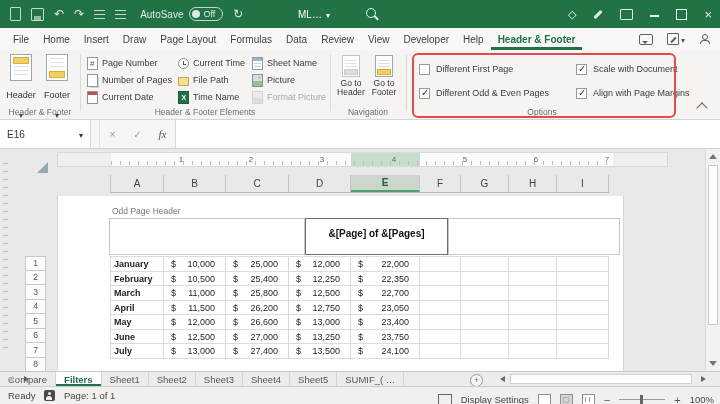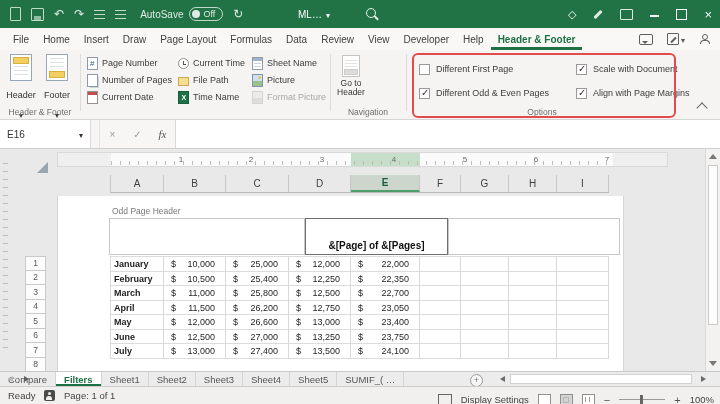--- a/index.html
+++ b/index.html
@@ -119,21 +119,21 @@
   .rnum{position:absolute;top:2px;transform:translateX(-50%);font-size:8px;color:#666}
   .colhdrs{position:absolute;left:110px;top:26px;width:498px;height:17px;border-bottom:1px solid #b9b9b9;
            border-left:1px solid #c6c6c6;box-sizing:content-box;font-size:10px;color:#3f3f3f}
   .ch{position:absolute;top:0;height:17px;display:flex;align-items:center;justify-content:center;
       border-right:1px solid #c6c6c6;box-sizing:border-box}
   .ch.sel{background:#ccd6cc;border-bottom:2px solid #4f9e6e;color:#1c5c38;font-weight:600}
   .page{position:absolute;left:57px;top:47px;width:565px;height:175px;background:#fff;
         border-left:1px solid #d6d6d6;border-right:1px solid #d6d6d6}
   .hdrlabel{position:absolute;left:112px;top:57px;font-size:8.5px;color:#777}
   .hbox{position:absolute;top:69px;height:37px;background:#fff;border:1px solid #c7c7c7;box-sizing:border-box}
-  .hbox.center{border:1px solid #6e6e6e;display:flex;justify-content:center;padding-top:21px;
+  .hbox.center{border:1px solid #6e6e6e;display:flex;justify-content:center;padding-top:9px;
                font-size:10px;font-weight:600;color:#111}
   .rowhdrs{position:absolute;left:25px;top:107px;width:21px;font-size:8.5px;color:#555}
   .rh{height:14.5px;background:#fcfcfc;border:1px solid #c9c9c9;border-top:none;display:flex;align-items:center;justify-content:center;box-sizing:border-box}
   .rh:first-child{border-top:1px solid #c9c9c9}
   .gridtbl{position:absolute;left:110px;top:107px;width:498px;border-top:1px solid #dcdcdc;border-left:1px solid #d8d8d8;box-sizing:content-box}
   .grow{position:relative;height:14.5px;border-bottom:1px solid #dcdcdc;box-sizing:border-box;
         background-image:linear-gradient(#d8d8d8,#d8d8d8),linear-gradient(#d8d8d8,#d8d8d8),
                          linear-gradient(#d8d8d8,#d8d8d8),linear-gradient(#d8d8d8,#d8d8d8);
         background-size:1px 100%;background-repeat:no-repeat;
         background-position:349px 0,397px 0,445px 0,497px 0}
@@ -288,25 +288,30 @@
     <span>Sheet Name</span>
   </div>
   <div class="sbtn" style="left:252px;top:23px">
     <span class="mi mi-pic"></span>
     <span>Picture</span>
   </div>
   <div class="sbtn disabled" style="left:252px;top:40px">
     <span class="mi mi-fmtpic"></span>
     <span>Format Picture</span>
   </div>
+  <div class="glabel" style="left:80px;width:250px">Header &amp; Footer Elements</div>
   <div class="gdiv" style="left:330px"></div>
 
   <div class="gotobtn disabled" style="left:335px">
     <span class="gotopage gray"></span>
     <span class="glbl2 disabled">Go to Header</span>
+  </div>
+  <div class="gotobtn" style="left:368px">
+    <span class="gotopage bandbot"></span>
+    <span class="glbl2">Go to Footer</span>
   </div>
   <div class="glabel" style="left:330px;width:76px">Navigation</div>
   <div class="gdiv" style="left:406px"></div>
 
   <div class="opt" style="left:419px;top:13px">
     <span class="cb"></span>
     <span>Different First Page</span>
   </div>
   <div class="opt" style="left:576px;top:13px">
     <span class="cb checked"></span>

